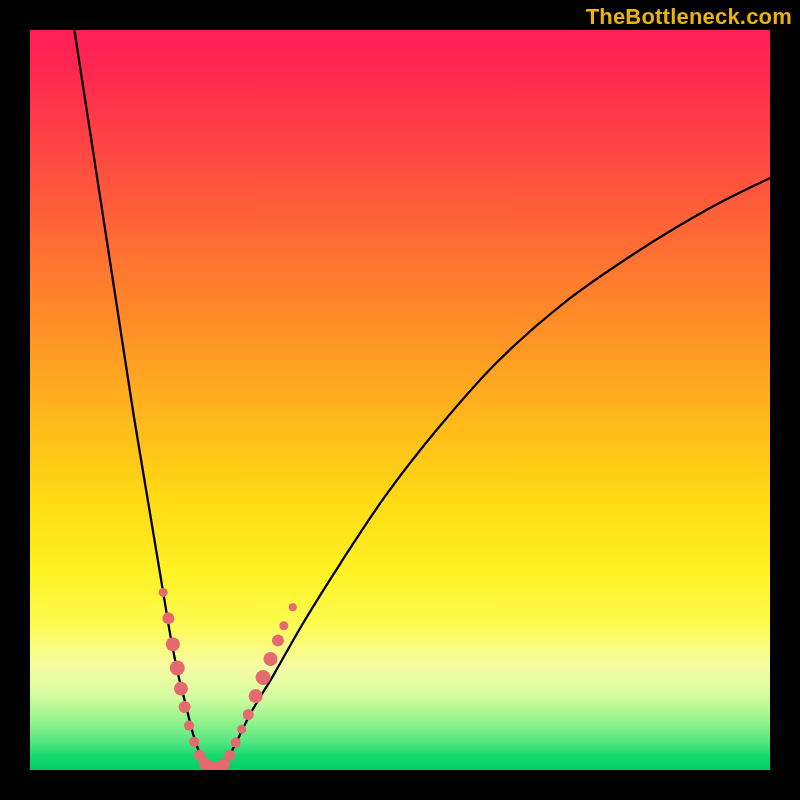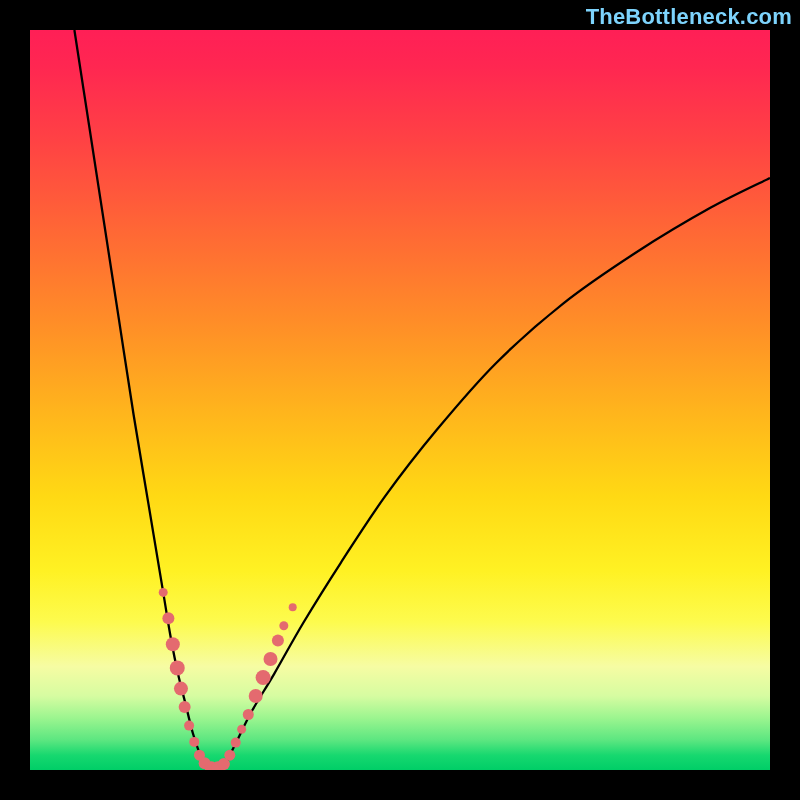--- a/index.html
+++ b/index.html
@@ -46,21 +46,21 @@
       #17d86f 98%,
       #00ce67 100%
     );
   }
   .watermark {
     position: absolute;
     top: 4px;
     right: 8px;
     font-size: 22px;
     font-weight: 600;
-    color: #7dd3fc;
+    color: #eab308;
     letter-spacing: 0.2px;
     user-select: none;
   }
   svg.curves {
     position: absolute;
     left: 0; top: 0;
     width: 740px; height: 740px;
   }
   .curve {
     fill: none;

